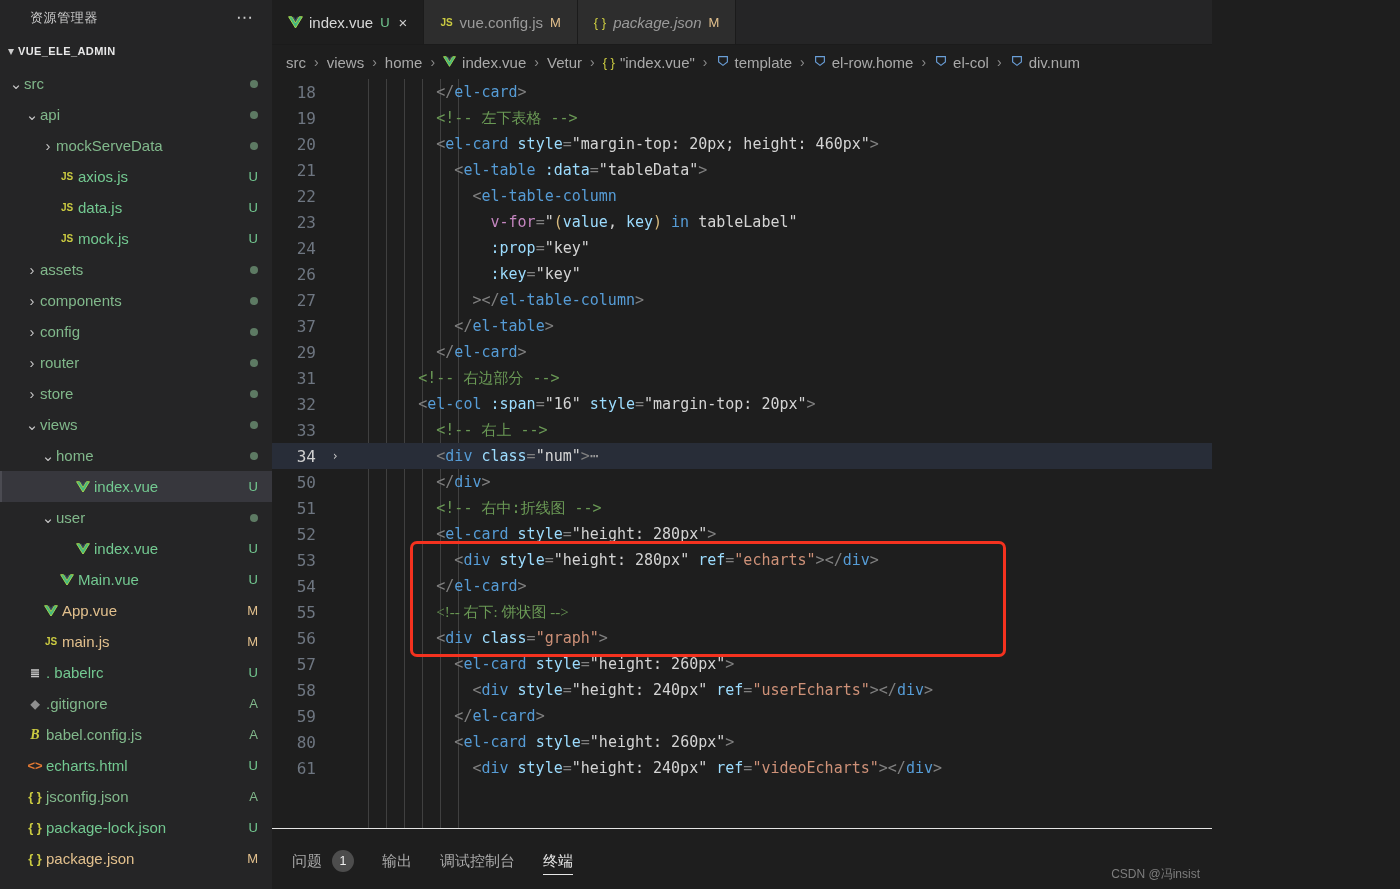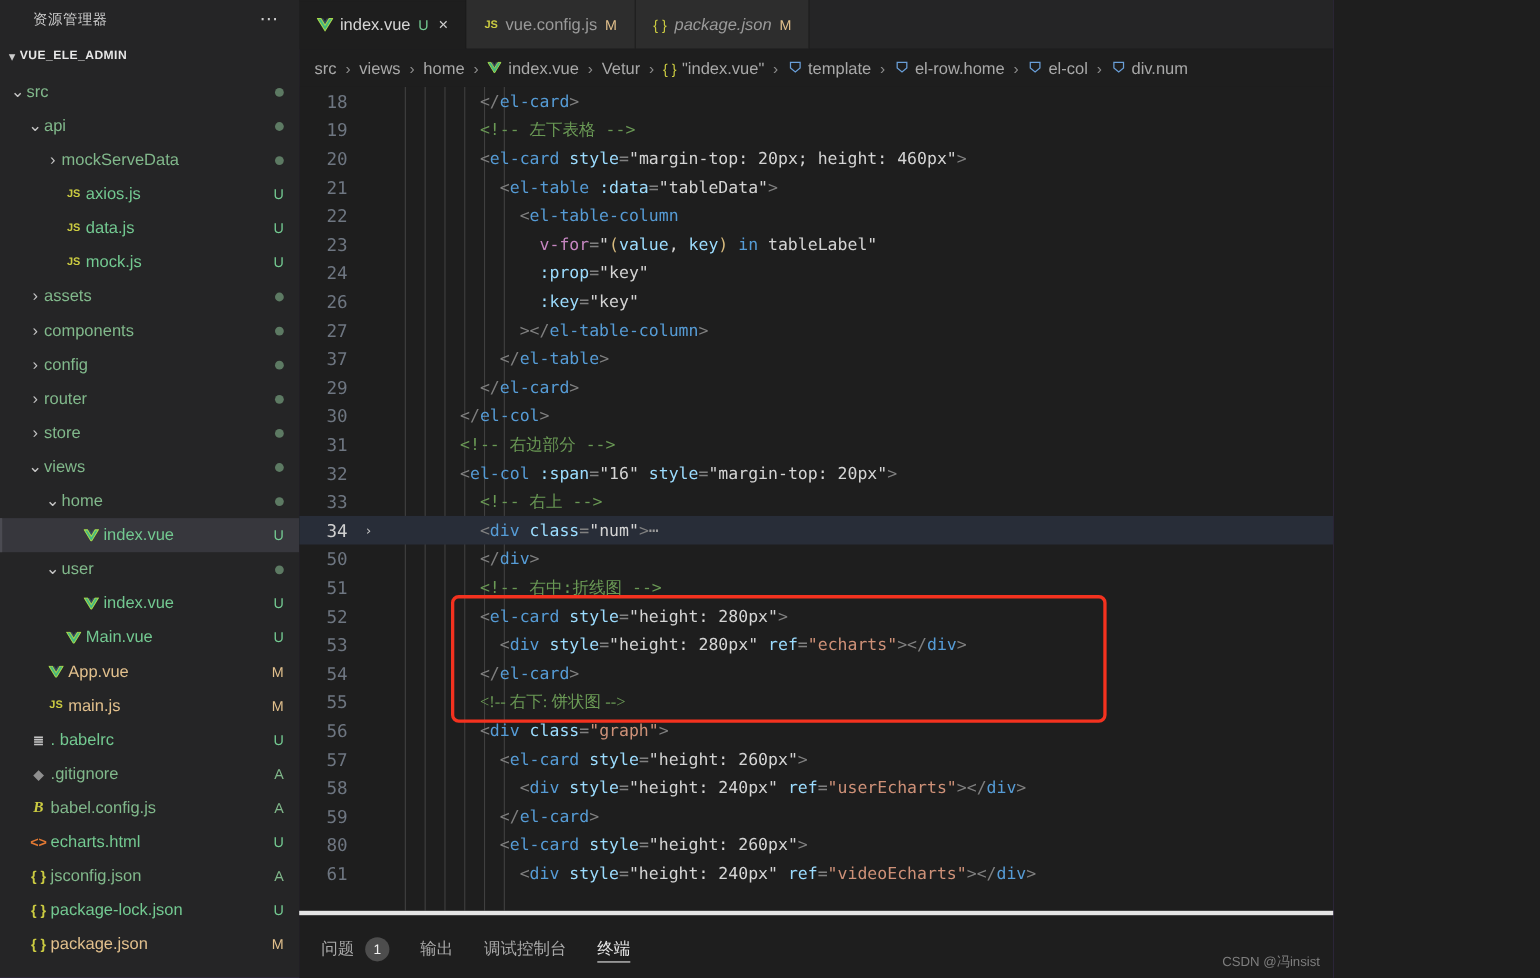--- a/index.html
+++ b/index.html
@@ -2,21 +2,21 @@
 <html><head>
 <meta charset="utf-8">
 <style>
   * { box-sizing: border-box; margin: 0; padding: 0; }
   html, body {
     width: 1400px; height: 889px;
     background: #1e1e1e;
     font-family: "Liberation Sans", sans-serif;
     overflow: hidden;
   }
-  .app { position: relative; width: 1212px; height: 889px; display: flex; background: #8b5cf6; }
+  .app { position: relative; width: 1212px; height: 889px; display: flex; background: #701a75; }
 
   
   .sidebar {
     width: 272px; height: 889px;
     background: #252526;
     display: flex; flex-direction: column;
     flex: 0 0 272px;
     position: relative;
   }
   .sidebar-header {
@@ -146,21 +146,21 @@
   .t-fold-dots{ color: #9a9a9a; }
 
   .redbox {
     position: absolute; border: 3px solid #f4321f; border-radius: 7px;
     pointer-events: none;
   }
 
   
   .panel {
     height: 61px; flex: 0 0 61px; background: #1e1e1e;
-    border-top: 4px solid #e5e5e5; display: flex; align-items: center;
+    border-top: 1px solid #e5e5e5; display: flex; align-items: center;
     padding: 0 20px; gap: 28px; position: relative;
   }
   .ptab {
     font-size: 15px; color: #a9a9a9; cursor: pointer; position: relative;
     display: flex; align-items: center; gap: 10px; height: 100%;
     padding-top: 4px;
   }
   .ptab.active { color: #e7e7e7; }
   .ptab.active::after {
     content: ""; position: absolute; left: 0; right: 0; bottom: 14px;
@@ -534,21 +534,20 @@
           <div class="line"><span class="ln">19</span><span class="fold"></span><span class="code" style="padding-left: 90.3px;"><span class="t-cmt">&lt;!-- 左下表格 --&gt;</span></span></div>
           <div class="line"><span class="ln">20</span><span class="fold"></span><span class="code" style="padding-left: 90.3px;"><span class="t-punct">&lt;</span><span class="t-tag">el-card</span><span class="t-white"> </span><span class="t-attr">style</span><span class="t-punct">=</span><span class="t-strv">"margin-top: 20px; height: 460px"</span><span class="t-punct">&gt;</span></span></div>
           <div class="line"><span class="ln">21</span><span class="fold"></span><span class="code" style="padding-left: 108.36px;"><span class="t-punct">&lt;</span><span class="t-tag">el-table</span><span class="t-white"> </span><span class="t-attr">:data</span><span class="t-punct">=</span><span class="t-strv">"tableData"</span><span class="t-punct">&gt;</span></span></div>
           <div class="line"><span class="ln">22</span><span class="fold"></span><span class="code" style="padding-left: 126.42px;"><span class="t-punct">&lt;</span><span class="t-tag">el-table-column</span></span></div>
           <div class="line"><span class="ln">23</span><span class="fold"></span><span class="code" style="padding-left: 144.48px;"><span class="t-attr-dir">v-for</span><span class="t-punct">=</span><span class="t-strv">"</span><span class="t-paren">(</span><span class="t-var">value</span><span class="t-strv">, </span><span class="t-var">key</span><span class="t-paren">)</span><span class="t-strv"> </span><span class="t-kw">in</span><span class="t-strv"> tableLabel"</span></span></div>
           <div class="line"><span class="ln">24</span><span class="fold"></span><span class="code" style="padding-left: 144.48px;"><span class="t-attr">:prop</span><span class="t-punct">=</span><span class="t-strv">"key"</span></span></div>
           <div class="line"><span class="ln">26</span><span class="fold"></span><span class="code" style="padding-left: 144.48px;"><span class="t-attr">:key</span><span class="t-punct">=</span><span class="t-strv">"key"</span></span></div>
           <div class="line"><span class="ln">27</span><span class="fold"></span><span class="code" style="padding-left: 126.42px;"><span class="t-punct">&gt;&lt;/</span><span class="t-tag">el-table-column</span><span class="t-punct">&gt;</span></span></div>
           <div class="line"><span class="ln">37</span><span class="fold"></span><span class="code" style="padding-left: 108.36px;"><span class="t-punct">&lt;/</span><span class="t-tag">el-table</span><span class="t-punct">&gt;</span></span></div>
           <div class="line"><span class="ln">29</span><span class="fold"></span><span class="code" style="padding-left: 90.3px;"><span class="t-punct">&lt;/</span><span class="t-tag">el-card</span><span class="t-punct">&gt;</span></span></div>
-          <div class="line"><span class="ln">30</span><span class="fold"></span><span class="code" style="padding-left: 72.24px;"><span class="t-punct">&lt;/</span><span class="t-tag">el-col</span><span class="t-punct">&gt;</span></span></div>
           <div class="line"><span class="ln">31</span><span class="fold"></span><span class="code" style="padding-left: 72.24px;"><span class="t-cmt">&lt;!-- 右边部分 --&gt;</span></span></div>
           <div class="line"><span class="ln">32</span><span class="fold"></span><span class="code" style="padding-left: 72.24px;"><span class="t-punct">&lt;</span><span class="t-tag">el-col</span><span class="t-white"> </span><span class="t-attr">:span</span><span class="t-punct">=</span><span class="t-strv">"16"</span><span class="t-white"> </span><span class="t-attr">style</span><span class="t-punct">=</span><span class="t-strv">"margin-top: 20px"</span><span class="t-punct">&gt;</span></span></div>
           <div class="line"><span class="ln">33</span><span class="fold"></span><span class="code" style="padding-left: 90.3px;"><span class="t-cmt">&lt;!-- 右上 --&gt;</span></span></div>
           <div class="line active"><span class="ln">34</span><span class="fold">›</span><span class="code" style="padding-left: 90.3px;"><span class="t-punct">&lt;</span><span class="t-tag">div</span><span class="t-white"> </span><span class="t-attr">class</span><span class="t-punct">=</span><span class="t-strv">"num"</span><span class="t-punct">&gt;</span><span class="t-fold-dots">⋯</span></span></div>
           <div class="line"><span class="ln">50</span><span class="fold"></span><span class="code" style="padding-left: 90.3px;"><span class="t-punct">&lt;/</span><span class="t-tag">div</span><span class="t-punct">&gt;</span></span></div>
           <div class="line"><span class="ln">51</span><span class="fold"></span><span class="code" style="padding-left: 90.3px;"><span class="t-cmt">&lt;!-- 右中:折线图 --&gt;</span></span></div>
           <div class="line"><span class="ln">52</span><span class="fold"></span><span class="code" style="padding-left: 90.3px;"><span class="t-punct">&lt;</span><span class="t-tag">el-card</span><span class="t-white"> </span><span class="t-attr">style</span><span class="t-punct">=</span><span class="t-strv">"height: 280px"</span><span class="t-punct">&gt;</span></span></div>
           <div class="line"><span class="ln">53</span><span class="fold"></span><span class="code" style="padding-left: 108.36px;"><span class="t-punct">&lt;</span><span class="t-tag">div</span><span class="t-white"> </span><span class="t-attr">style</span><span class="t-punct">=</span><span class="t-strv">"height: 280px"</span><span class="t-white"> </span><span class="t-attr">ref</span><span class="t-punct">=</span><span class="t-str">"echarts"</span><span class="t-punct">&gt;&lt;/</span><span class="t-tag">div</span><span class="t-punct">&gt;</span></span></div>
           <div class="line"><span class="ln">54</span><span class="fold"></span><span class="code" style="padding-left: 90.3px;"><span class="t-punct">&lt;/</span><span class="t-tag">el-card</span><span class="t-punct">&gt;</span></span></div>
           <div class="line"><span class="ln">55</span><span class="fold"></span><span class="code" style="padding-left: 90.3px; font-family: Liberation Serif, serif;"><span class="t-cmt">&lt;!-- 右下: 饼状图 --&gt;</span></span></div>

